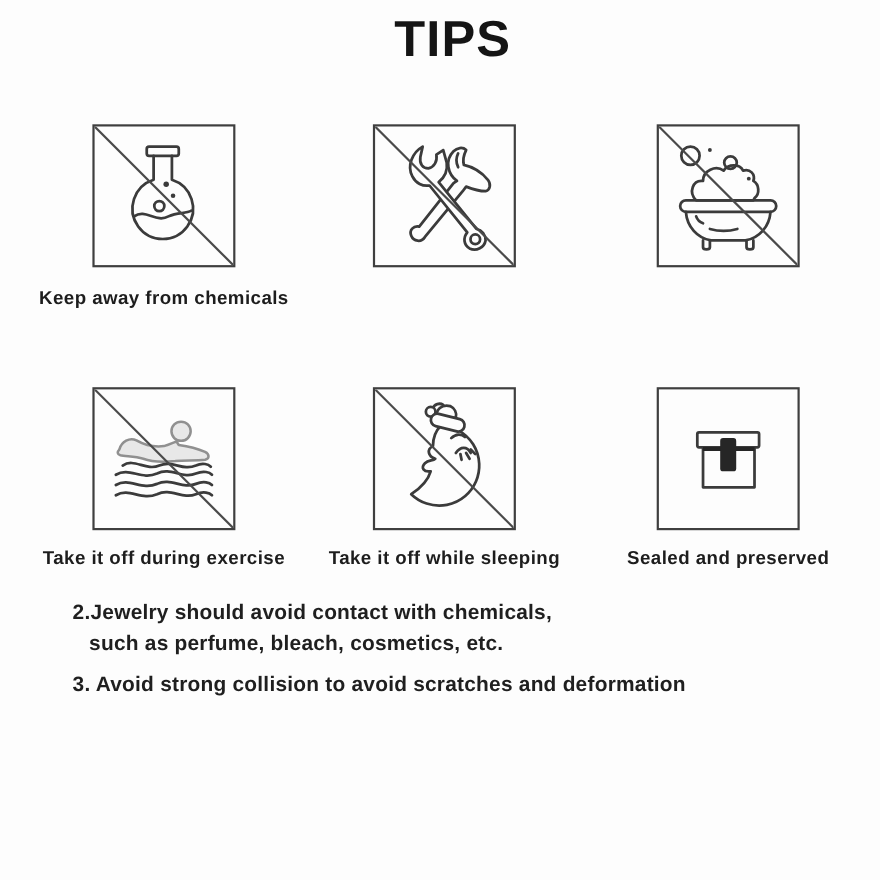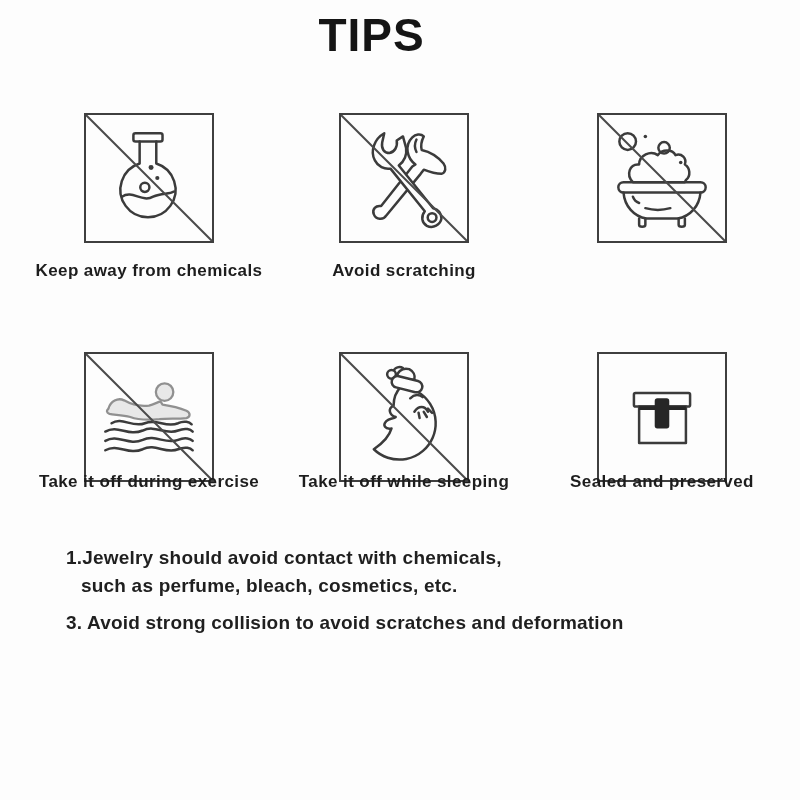--- a/index.html
+++ b/index.html
@@ -19,20 +19,21 @@
   .title {
     position: absolute;
     top: 8px;
     left: 0;
     width: 743px;
     text-align: center;
     font-size: 46px;
     font-weight: bold;
     letter-spacing: 1px;
     color: #151515;
+    padding-left: 40px;
   }
   .tip-box {
     position: absolute;
     width: 130px;
     height: 130px;
     border: 2px solid #3f3f3f;
     box-sizing: border-box;
     background: #fdfdfd;
   }
   .tip-box svg.icon {
@@ -57,21 +58,21 @@
     font-weight: bold;
     letter-spacing: 0.4px;
     color: #1d1d1d;
   }
   .r1 { top: 113px; }
   .r2 { top: 352px; }
   .c1 { left: 84px; }
   .c2 { left: 339px; }
   .c3 { left: 597px; }
   .cap-r1 { top: 261px; text-align: center; }
-  .cap-r2 { top: 472px; }
+  .cap-r2 { top: 498px; }
   .cap-c1 { left: 19px; }
   .cap-c2 { left: 274px; }
   .cap-c3 { left: 532px; }
   .notes {
     position: absolute;
     left: 66px;
     top: 544px;
     width: 690px;
     color: #1f1f1f;
   }
@@ -185,28 +186,27 @@
   <div class="tip-box r2 c3">
     <svg class="icon" viewBox="0 0 100 100">
       <rect class="fillwhite" x="23" y="27" width="54" height="13" rx="1.5" stroke-width="2.6"></rect>
       <rect class="fillwhite" x="28" y="40" width="45" height="35" stroke-width="2.6"></rect>
       <line x1="28" y1="41.5" x2="73" y2="41.5" stroke="#262626" stroke-width="3.6"></line>
       <rect x="43" y="32" width="14" height="29" rx="2.5" fill="#262626"></rect>
     </svg>
   </div>
 
   <div class="caption cap-r1 cap-c1">Keep away from chemicals</div>
-  <div class="caption cap-r1 cap-c2">Avoid scratching</div>
   <div class="caption cap-r2 cap-c1">Take it off during exercise</div>
   <div class="caption cap-r2 cap-c2">Take it off while sleeping</div>
   <div class="caption cap-r2 cap-c3">Sealed and preserved</div>
 
   <div class="notes">
     <div class="note-item">
-      <div class="note-line">1.Jewelry should avoid contact with chemicals,</div>
+      <div class="note-line">2.Jewelry should avoid contact with chemicals,</div>
       <div class="note-line cont">such as perfume, bleach, cosmetics, etc.</div>
     </div>
     <div class="note-item">
     </div>
     <div class="note-item">
       <div class="note-line">3. Avoid strong collision to avoid scratches and deformation</div>
     </div>
   </div>
 
 </div>

